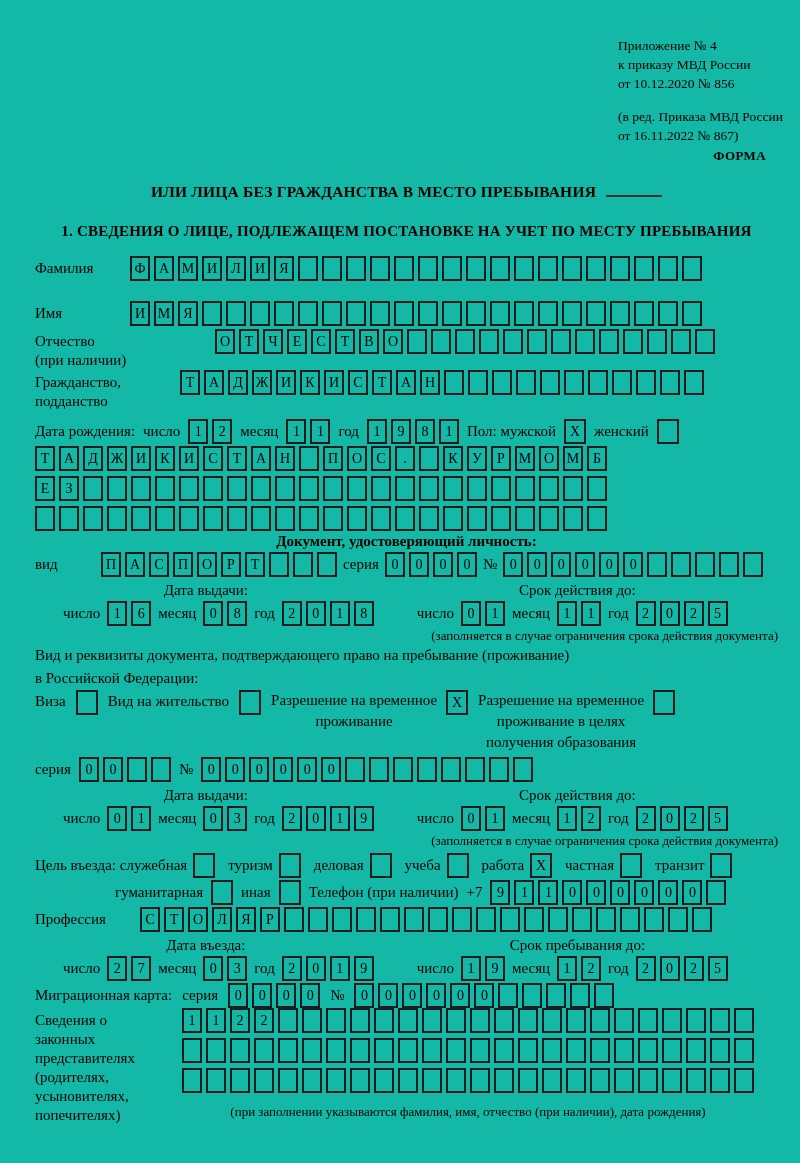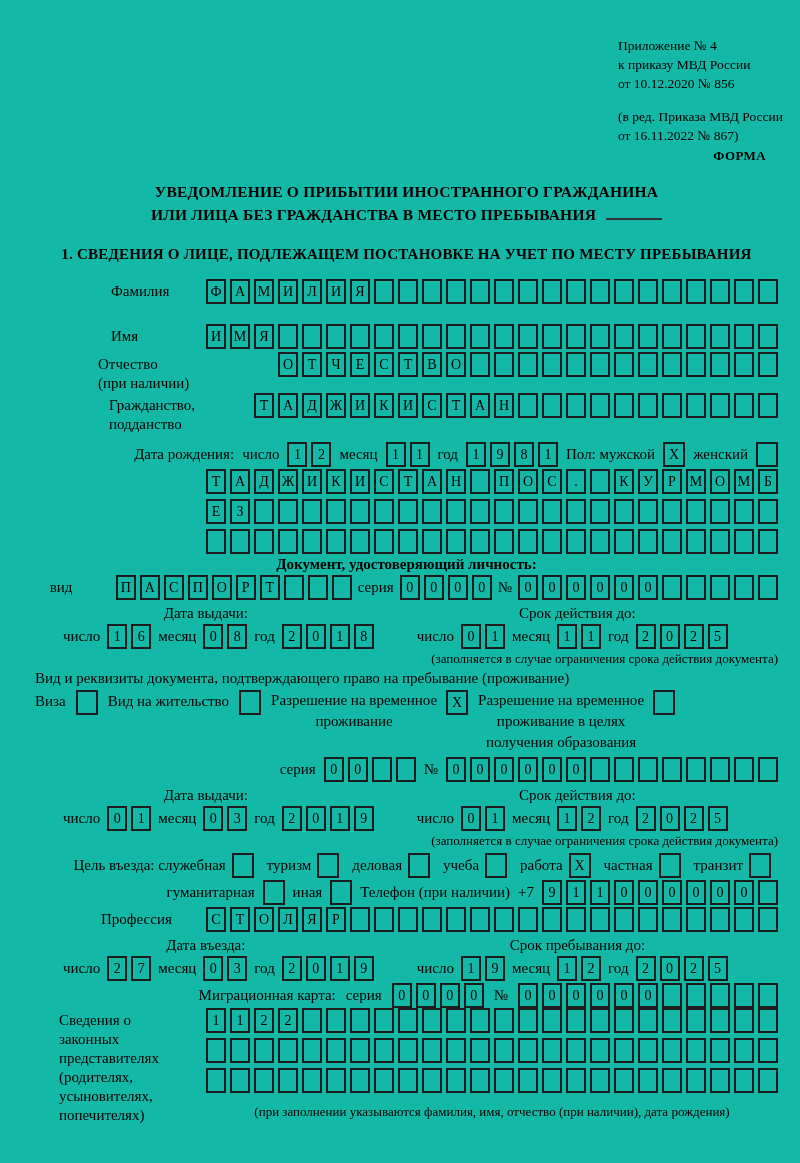--- a/index.html
+++ b/index.html
@@ -9,21 +9,21 @@
     font-family:"Liberation Serif", serif; color:#000; font-size:15px; overflow:hidden;
   }
   .ref { position:absolute; left:618px; top:36px; font-size:13.5px; line-height:19px; }
   .ref .gap { margin-top:14px; }
   .forma { position:absolute; right:34px; top:148px; font-weight:bold; font-size:13px; letter-spacing:.4px; }
   .content { position:absolute; left:35px; top:180px; width:743px; }
   .title { text-align:center; font-weight:bold; font-size:15.5px; line-height:23px; letter-spacing:.2px; }
   .title-underline { display:inline-block; width:56px; border-bottom:2px solid #333; height:14px; margin-left:10px; }
   .sec-heading { margin-top:20px; text-align:center; font-weight:bold; font-size:15px; letter-spacing:.2px; }
 
-  .frow { display:flex; align-items:flex-start;justify-content:flex-end; }
+  .frow { display:flex; align-items:flex-start; }
   .lbl { flex-shrink:0; padding-top:3px; line-height:19px; }
   .cells { display:flex; gap:4px; flex-shrink:0; }
   .cell {
     width:20px; height:25px; border:2px solid #1c1c1c; flex-shrink:0;
     display:flex; align-items:center; justify-content:center; font-size:14px;
   }
   .cb {
     width:22px; height:25px; border:2px solid #1c1c1c; flex-shrink:0;
     display:inline-flex; align-items:center; justify-content:center; font-size:14px;
   }
@@ -77,21 +77,20 @@
     <div>от 10.12.2020 № 856</div>
     <div class="gap">(в ред. Приказа МВД России</div>
     <div>от 16.11.2022 № 867)</div>
   </div>
 
   <div class="forma">ФОРМА</div>
 
   <div class="content">
 
     <div class="title">
-      <div>УВЕДОМЛЕНИЕ О ПРИБЫТИИ ИНОСТРАННОГО ГРАЖДАНИНА</div>
       <div><span>ИЛИ ЛИЦА БЕЗ ГРАЖДАНСТВА В МЕСТО ПРЕБЫВАНИЯ</span><span class="title-underline"></span></div>
     </div>
 
     <div class="sec-heading">1. СВЕДЕНИЯ О ЛИЦЕ, ПОДЛЕЖАЩЕМ ПОСТАНОВКЕ НА УЧЕТ ПО МЕСТУ ПРЕБЫВАНИЯ</div>
 
     <div class="frow r-surname">
       <span class="lbl">Фамилия</span>
       <span class="cells">
           <span class="cell">Ф</span>
           <span class="cell">А</span>
@@ -401,20 +400,21 @@
               <span class="cell">2</span>
               <span class="cell">5</span>
             </span>
         </div>
       </div>
     </div>
     <div class="fnote">(заполняется в случае ограничения срока действия документа)</div>
 
     <div class="res-lines">
       <div>Вид и реквизиты документа, подтверждающего право на пребывание (проживание)</div>
+      <div>в Российской Федерации:</div>
     </div>
 
     <div class="permits">
       <span class="plbl">Виза</span>
       <span class="cb"></span>
       <span class="plbl">Вид на жительство</span>
       <span class="cb"></span>
       <span class="popt">
         <span class="plines">
           <span>Разрешение на временное</span><br>

